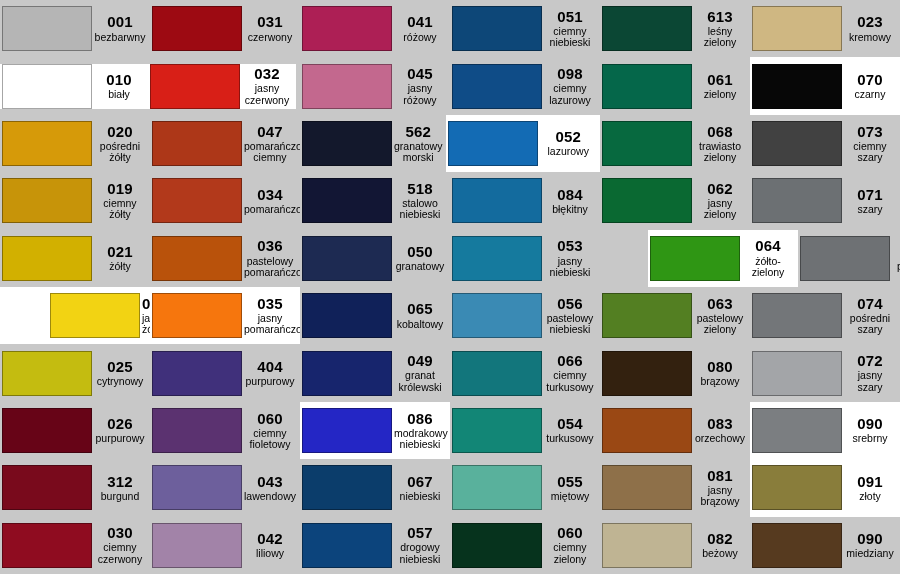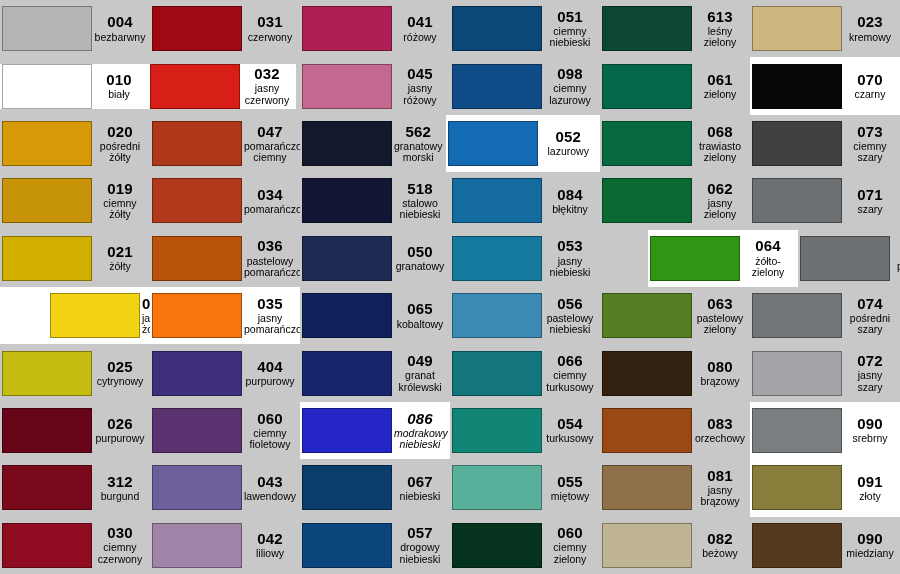--- a/index.html
+++ b/index.html
@@ -55,21 +55,21 @@
   }
 </style>
 </head>
 <body>
 
 <div id="sheet">
     <div style="display: flex; width: 300px;">
       <div class="cell" style="width: 150px;">
         <div class="swatch" style="background: rgb(181, 181, 181); width: 90px;"></div>
         <div class="meta">
-          <span class="code">004</span>
+          <span class="code">001</span>
           <span class="nm">bezbarwny</span>
         </div>
       </div>
       <div class="cell" style="width: 150px;">
         <div class="swatch" style="background: rgb(157, 10, 18); width: 90px;"></div>
         <div class="meta">
           <span class="code">031</span>
           <span class="nm">czerwony</span>
         </div>
       </div>
@@ -419,21 +419,21 @@
       <div class="cell" style="width: 150px;">
         <div class="swatch" style="background: rgb(91, 50, 112); width: 90px;"></div>
         <div class="meta">
           <span class="code">060</span>
           <span class="nm">ciemny
 fioletowy</span>
         </div>
       </div>
     </div>
     <div style="display: flex; width: 300px;">
-      <div class="cell hl" style="width: 150px; font-style: italic;">
+      <div class="cell hl" style="width: 150px;">
         <div class="swatch" style="background: rgb(36, 38, 197); width: 90px;"></div>
         <div class="meta">
           <span class="code">086</span>
           <span class="nm">modrakowy
 niebieski</span>
         </div>
       </div>
       <div class="cell" style="width: 150px;">
         <div class="swatch" style="background: rgb(18, 134, 118); width: 90px;"></div>
         <div class="meta">

